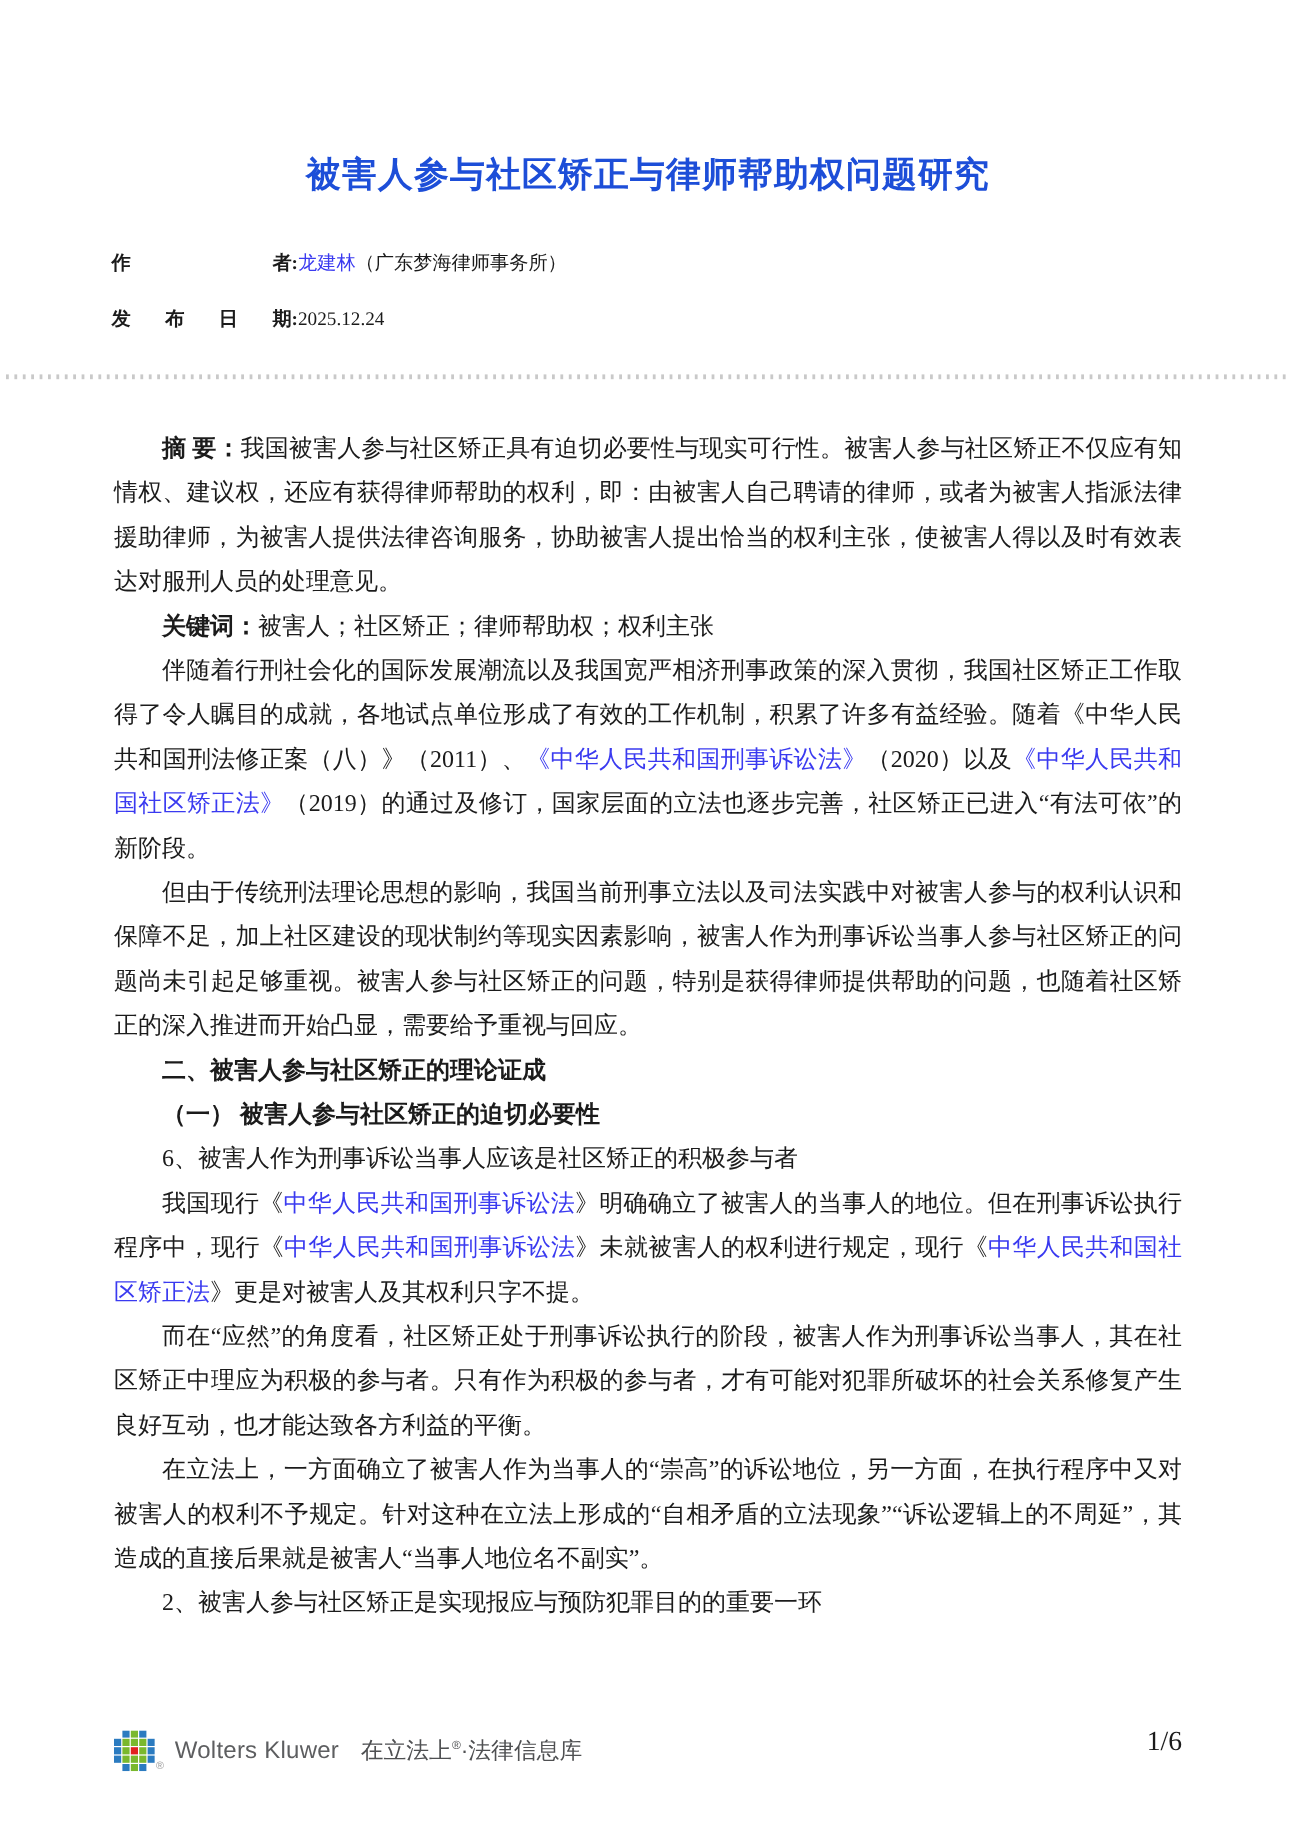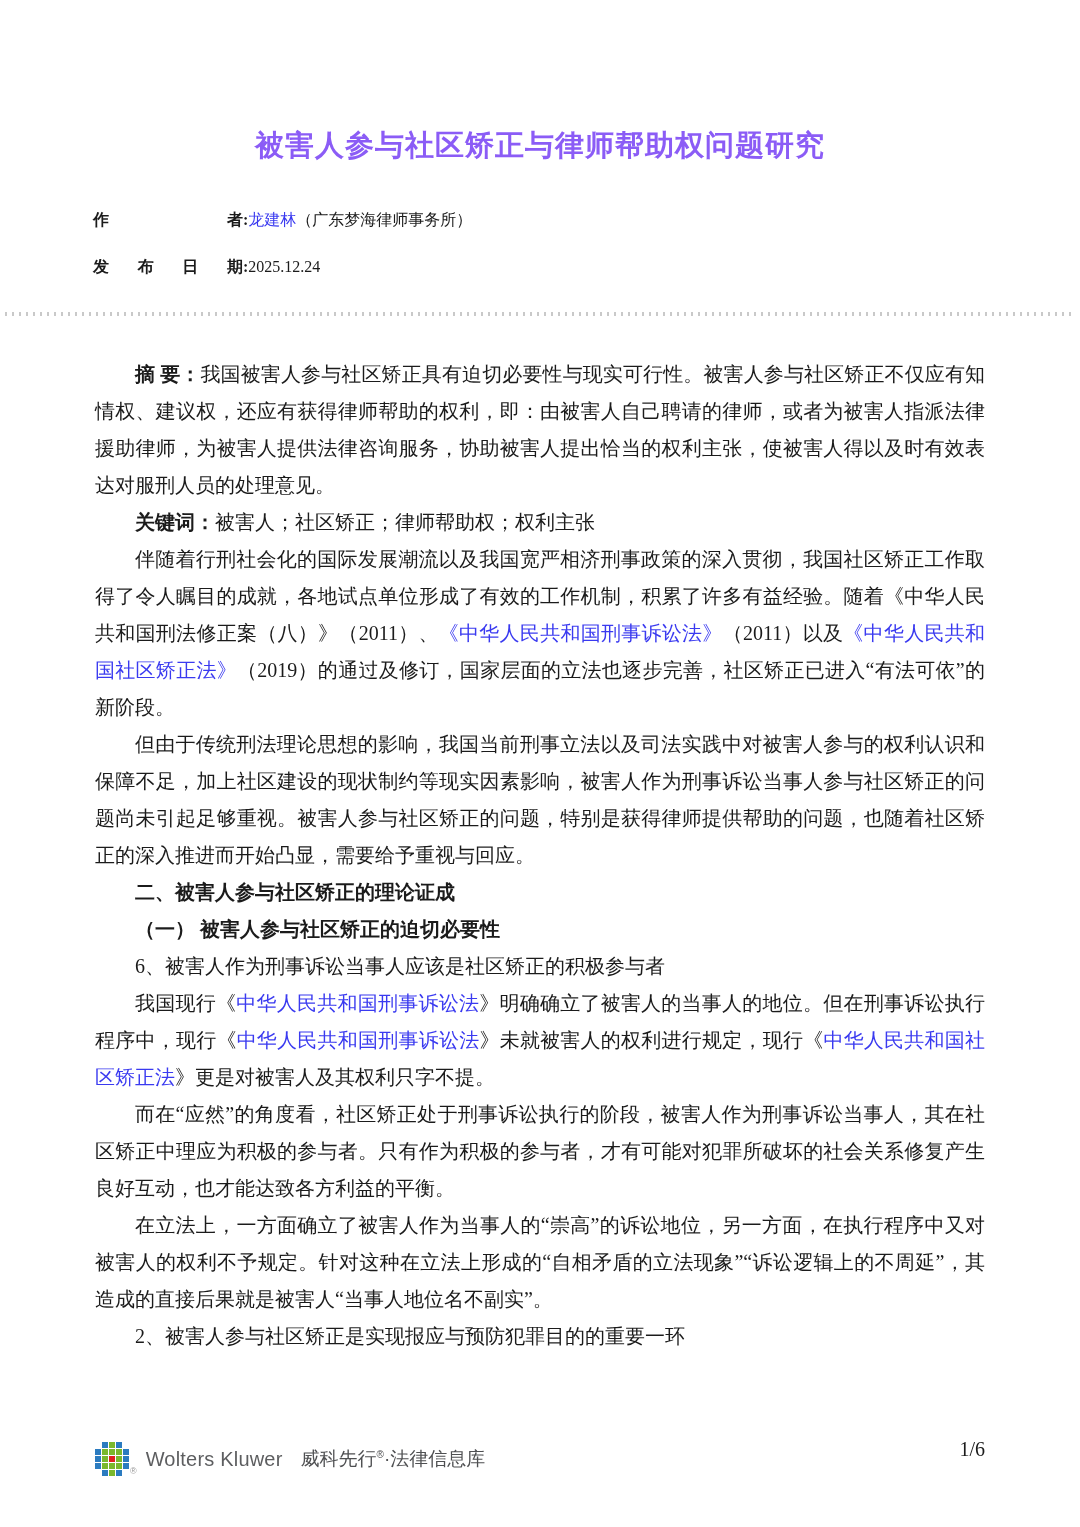--- a/index.html
+++ b/index.html
@@ -14,21 +14,21 @@
     width: 1080px;
     height: 1527px;
     background: #ffffff;
     overflow: hidden;
   }
   .page-title {
     padding-top: 126px;
     text-align: center;
     font-size: 29px;
     font-weight: bold;
-    color: #8b5cf6;
+    color: #1d4ed8;
     letter-spacing: 1px;
   }
   .meta-section {
     margin: 40px 95px 0 93px;
     font-size: 16px;
   }
   .meta-row { margin-bottom: 19px; line-height: 28px; }
   .meta-label {
     display: inline-block;
     width: 150px;
@@ -88,21 +88,21 @@
     letter-spacing: 0.2px;
   }
   .product-name {
     font-family: "Liberation Sans", sans-serif;
     font-size: 19px;
     color: #4f5052;
     margin-left: 18px;
   }
   .product-name sup { font-size: 10px; }
   .page-number {
-    font-size: 20px;
+    font-size: 23px;
     color: #1b1b1b;
     margin-top: 2px;
   }
 </style>
 </head>
 <body>
 
 <div class="page">
 
   <h1 class="page-title">被害人参与社区矫正与律师帮助权问题研究</h1>
@@ -114,21 +114,21 @@
     <div class="meta-row">
       <span class="meta-label">发布日期</span><span class="meta-colon">:</span><span>2025.12.24</span>
     </div>
   </div>
 
   <div class="dotted-sep"></div>
 
   <div class="article" id="article">
       <div class="block paragraph"><span class="run-bold">摘 要：</span><span class="run-plain">我国被害人参与社区矫正具有迫切必要性与现实可行性。被害人参与社区矫正不仅应有知情权、建议权，还应有获得律师帮助的权利，即：由被害人自己聘请的律师，或者为被害人指派法律援助律师，为被害人提供法律咨询服务，协助被害人提出恰当的权利主张，使被害人得以及时有效表达对服刑人员的处理意见。</span></div>
       <div class="block paragraph"><span class="run-bold">关键词：</span><span class="run-plain">被害人；社区矫正；律师帮助权；权利主张</span></div>
-      <div class="block paragraph"><span class="run-plain">伴随着行刑社会化的国际发展潮流以及我国宽严相济刑事政策的深入贯彻，我国社区矫正工作取得了令人瞩目的成就，各地试点单位形成了有效的工作机制，积累了许多有益经验。随着《中华人民共和国刑法修正案（八）》（2011）、</span><a class="run-link">《中华人民共和国刑事诉讼法》</a><span class="run-plain">（2011）以及</span><a class="run-link">《中华人民共和国社区矫正法》</a><span class="run-plain">（2019）的通过及修订，国家层面的立法也逐步完善，社区矫正已进入“有法可依”的新阶段。</span></div>
+      <div class="block paragraph"><span class="run-plain">伴随着行刑社会化的国际发展潮流以及我国宽严相济刑事政策的深入贯彻，我国社区矫正工作取得了令人瞩目的成就，各地试点单位形成了有效的工作机制，积累了许多有益经验。随着《中华人民共和国刑法修正案（八）》（2011）、</span><a class="run-link">《中华人民共和国刑事诉讼法》</a><span class="run-plain">（2020）以及</span><a class="run-link">《中华人民共和国社区矫正法》</a><span class="run-plain">（2019）的通过及修订，国家层面的立法也逐步完善，社区矫正已进入“有法可依”的新阶段。</span></div>
       <div class="block paragraph"><span class="run-plain">但由于传统刑法理论思想的影响，我国当前刑事立法以及司法实践中对被害人参与的权利认识和保障不足，加上社区建设的现状制约等现实因素影响，被害人作为刑事诉讼当事人参与社区矫正的问题尚未引起足够重视。被害人参与社区矫正的问题，特别是获得律师提供帮助的问题，也随着社区矫正的深入推进而开始凸显，需要给予重视与回应。</span></div>
       <div class="block heading1"><span class="run-plain">二、被害人参与社区矫正的理论证成</span></div>
       <div class="block heading2"><span class="run-plain">（一） 被害人参与社区矫正的迫切必要性</span></div>
       <div class="block subitem"><span class="run-plain">6、被害人作为刑事诉讼当事人应该是社区矫正的积极参与者</span></div>
       <div class="block paragraph"><span class="run-plain">我国现行《</span><a class="run-link">中华人民共和国刑事诉讼法</a><span class="run-plain">》明确确立了被害人的当事人的地位。但在刑事诉讼执行程序中，现行《</span><a class="run-link">中华人民共和国刑事诉讼法</a><span class="run-plain">》未就被害人的权利进行规定，现行《</span><a class="run-link">中华人民共和国社区矫正法</a><span class="run-plain">》更是对被害人及其权利只字不提。</span></div>
       <div class="block paragraph"><span class="run-plain">而在“应然”的角度看，社区矫正处于刑事诉讼执行的阶段，被害人作为刑事诉讼当事人，其在社区矫正中理应为积极的参与者。只有作为积极的参与者，才有可能对犯罪所破坏的社会关系修复产生良好互动，也才能达致各方利益的平衡。</span></div>
       <div class="block paragraph"><span class="run-plain">在立法上，一方面确立了被害人作为当事人的“崇高”的诉讼地位，另一方面，在执行程序中又对被害人的权利不予规定。针对这种在立法上形成的“自相矛盾的立法现象”“诉讼逻辑上的不周延”，其造成的直接后果就是被害人“当事人地位名不副实”。</span></div>
       <div class="block subitem"><span class="run-plain">2、被害人参与社区矫正是实现报应与预防犯罪目的的重要一环</span></div>
     </div>
 
@@ -155,18 +155,18 @@
         <rect x="21" y="14" width="6" height="6" fill="#7ab82d"></rect>
         <rect x="7" y="21" width="6" height="6" fill="#7ab82d"></rect>
         <rect x="14" y="21" width="6" height="6" fill="#7ab82d"></rect>
         <rect x="21" y="21" width="6" height="6" fill="#7ab82d"></rect>
         <rect x="14" y="28" width="6" height="6" fill="#7ab82d"></rect>
 
         <rect x="14" y="14" width="6" height="6" fill="#e02020"></rect>
       </svg>
       <span class="logo-reg">®</span>
       <span class="brand-name">Wolters Kluwer</span>
-      <span class="product-name"><span>威科先行</span><sup>®</sup><span>·法律信息库</span></span>
+      <span class="product-name"><span>在立法上</span><sup>®</sup><span>·法律信息库</span></span>
     </div>
     <div class="page-number">1/6</div>
   </div>
 
 </div>
 
 </body></html>

